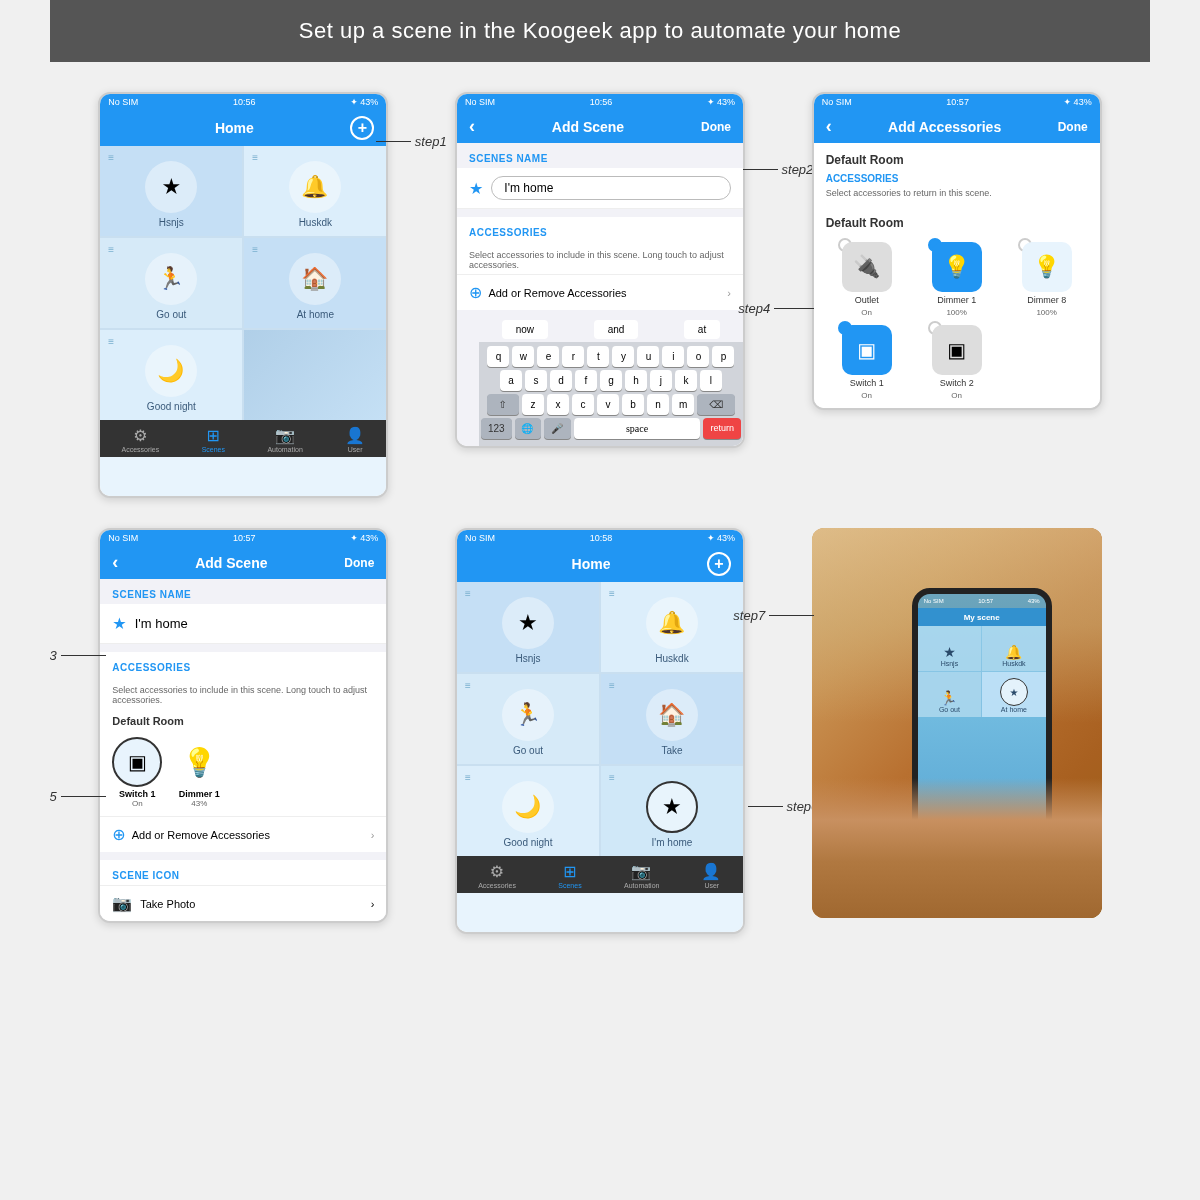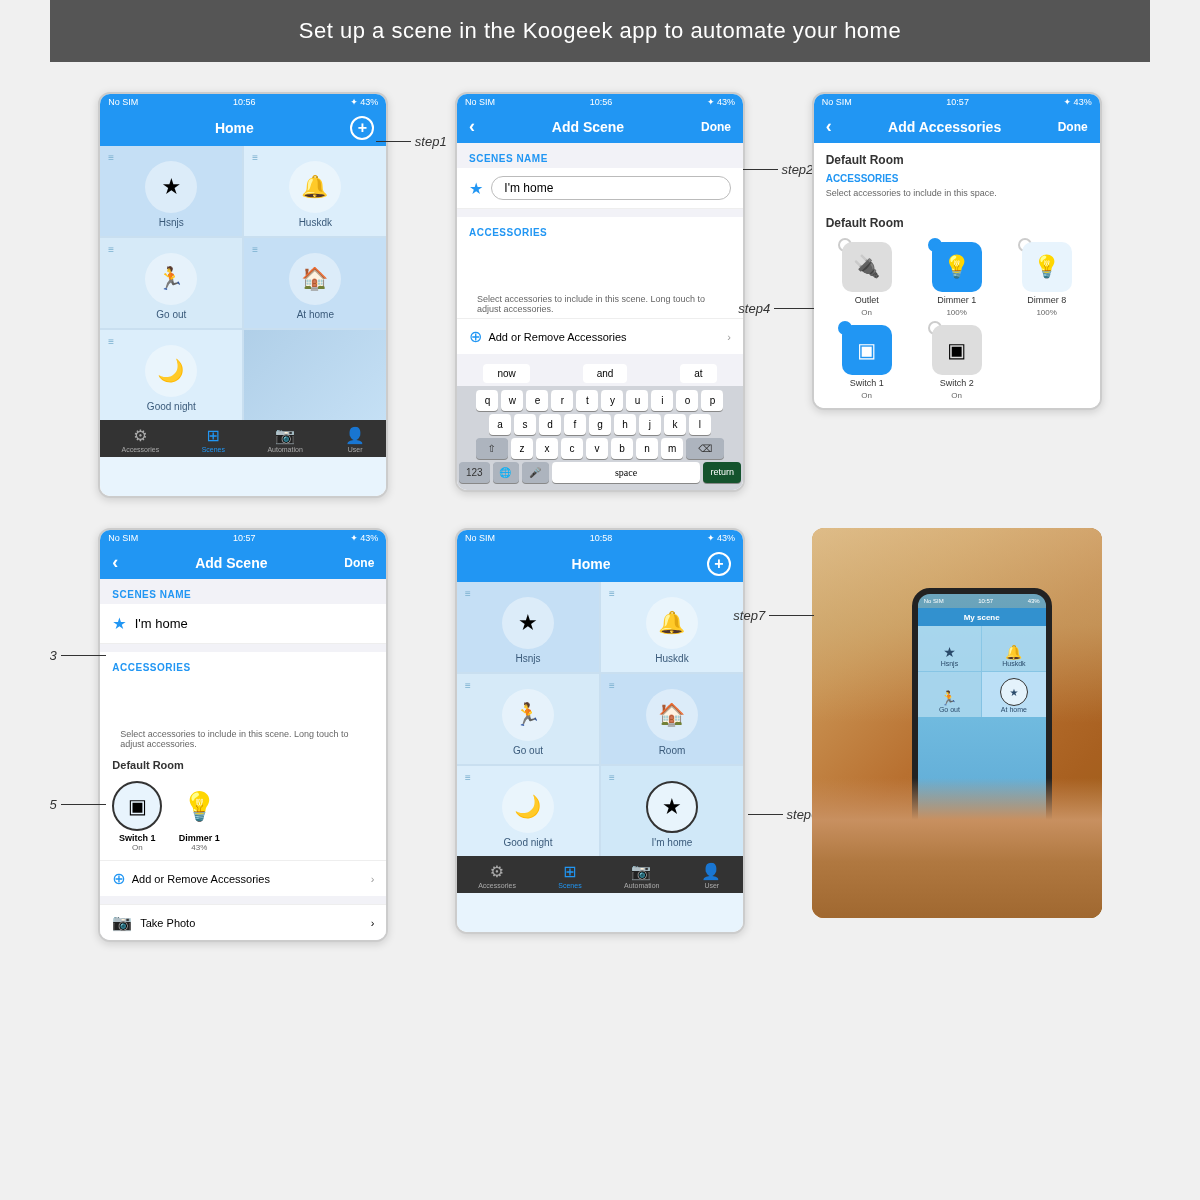--- a/index.html
+++ b/index.html
@@ -182,24 +182,23 @@
       font-size: 12px;
       flex: 1;
     }
 
     .accessories-section {
       background: white;
       margin-top: 8px;
     }
 
     .accessories-desc {
-      padding: 8px 20px 4px;
+      padding: 8px 12px 4px;
       font-size: 9px;
       color: #666;
-      margin-top: 44px;
     }
 
     .add-remove-row {
       display: flex;
       align-items: center;
       justify-content: space-between;
       padding: 8px 12px;
       border-top: 1px solid #eee;
       cursor: pointer;
     }
@@ -240,21 +239,21 @@
       font-size: 10px;
       padding: 5px 7px;
       cursor: pointer;
       min-width: 22px;
       text-align: center;
       box-shadow: 0 1px 0 #888;
     }
 
     .key.wide { padding: 5px 12px; }
     .key.gray { background: #adb4be; color: #333; }
-    .key.blue { background: #14532d; color: white; font-size: 9px; }
+    .key.blue { background: #ef4444; color: white; font-size: 9px; }
     .key.space { flex: 1; font-family: Liberation Serif, serif; }
 
     
     .acc-content {
       background: white;
       padding: 0;
     }
 
     .room-header {
       padding: 10px 12px 4px;
@@ -528,21 +527,21 @@
           <div class="accessories-desc">Select accessories to include in this scene. Long touch to adjust accessories.</div>
           <div class="add-remove-row">
             <span style="display:flex;align-items:center;gap:6px;">
               <span style="font-size:16px;color:#2196F3;">⊕</span>
               <span>Add or Remove Accessories</span>
             </span>
             <span class="chevron">›</span>
           </div>
         </div>
 
-        <div style="margin-top: 10px;">
+        <div style="margin-top: 10px; padding-left: 22px;">
           <div class="kbd-picker">
             <span>now</span>
             <span>and</span>
             <span>at</span>
           </div>
           <div class="keyboard-area">
             <div class="kbd-row">
               <div class="key">q</div>
               <div class="key">w</div>
               <div class="key">e</div>
@@ -602,21 +601,21 @@
         <span>✦ 43%</span>
       </div>
       <div class="nav-bar">
         <span class="back-btn">‹</span>
         <span>Add Accessories</span>
         <span class="done-btn">Done</span>
       </div>
       <div class="acc-content">
         <div class="room-header">Default Room</div>
         <div class="acc-section-title">ACCESSORIES</div>
-        <div class="acc-desc">Select accessories to include in this space.</div>
+        <div class="acc-desc">Select accessories to return in this scene.</div>
         <div class="room-header">Default Room</div>
 
         <div class="acc-grid">
 
           <div class="acc-item">
             <div style="position:relative;">
               <div style="width:14px;height:14px;border-radius:50%;border:2px solid #ccc;background:white;position:absolute;top:-4px;left:-4px;"></div>
               <div class="acc-icon-wrap" style="background:#ddd;">
                 <span>🔌</span>
               </div>
@@ -722,20 +721,21 @@
           <div class="add-remove-row">
             <span style="display:flex;align-items:center;gap:6px;">
               <span style="font-size:16px;color:#2196F3;">⊕</span>
               <span>Add or Remove Accessories</span>
             </span>
             <span class="chevron">›</span>
           </div>
         </div>
 
         <div class="scene-icon-section">
+          <div class="section-header">SCENE ICON</div>
           <div class="scene-icon-row">
             <span style="display:flex;align-items:center;gap:8px;">
               <span style="font-size:16px;">📷</span>
               <span>Take Photo</span>
             </span>
             <span class="chevron">›</span>
           </div>
         </div>
       </div>
     </div>
@@ -775,21 +775,21 @@
             <span class="home-cell-name">Huskdk</span>
           </div>
           <div class="home-cell light-bg">
             <div class="cell-menu-icon">≡</div>
             <div class="scene-icon-circle">🏃</div>
             <span class="home-cell-name">Go out</span>
           </div>
           <div class="home-cell">
             <div class="cell-menu-icon">≡</div>
             <div class="scene-icon-circle">🏠</div>
-            <span class="home-cell-name">Room</span>
+            <span class="home-cell-name">Take</span>
           </div>
           <div class="home-cell lighter-bg" style="grid-column:1;">
             <div class="cell-menu-icon">≡</div>
             <div class="scene-icon-circle">🌙</div>
             <span class="home-cell-name">Good night</span>
           </div>
 
           <div class="home-cell" style="background:#d0e8f8; position:relative;">
             <div class="cell-menu-icon">≡</div>
             <div style="width:52px;height:52px;border-radius:50%;border:2px solid #333;background:rgba(255,255,255,0.5);display:flex;align-items:center;justify-content:center;font-size:22px;margin-bottom:4px;">★</div>

